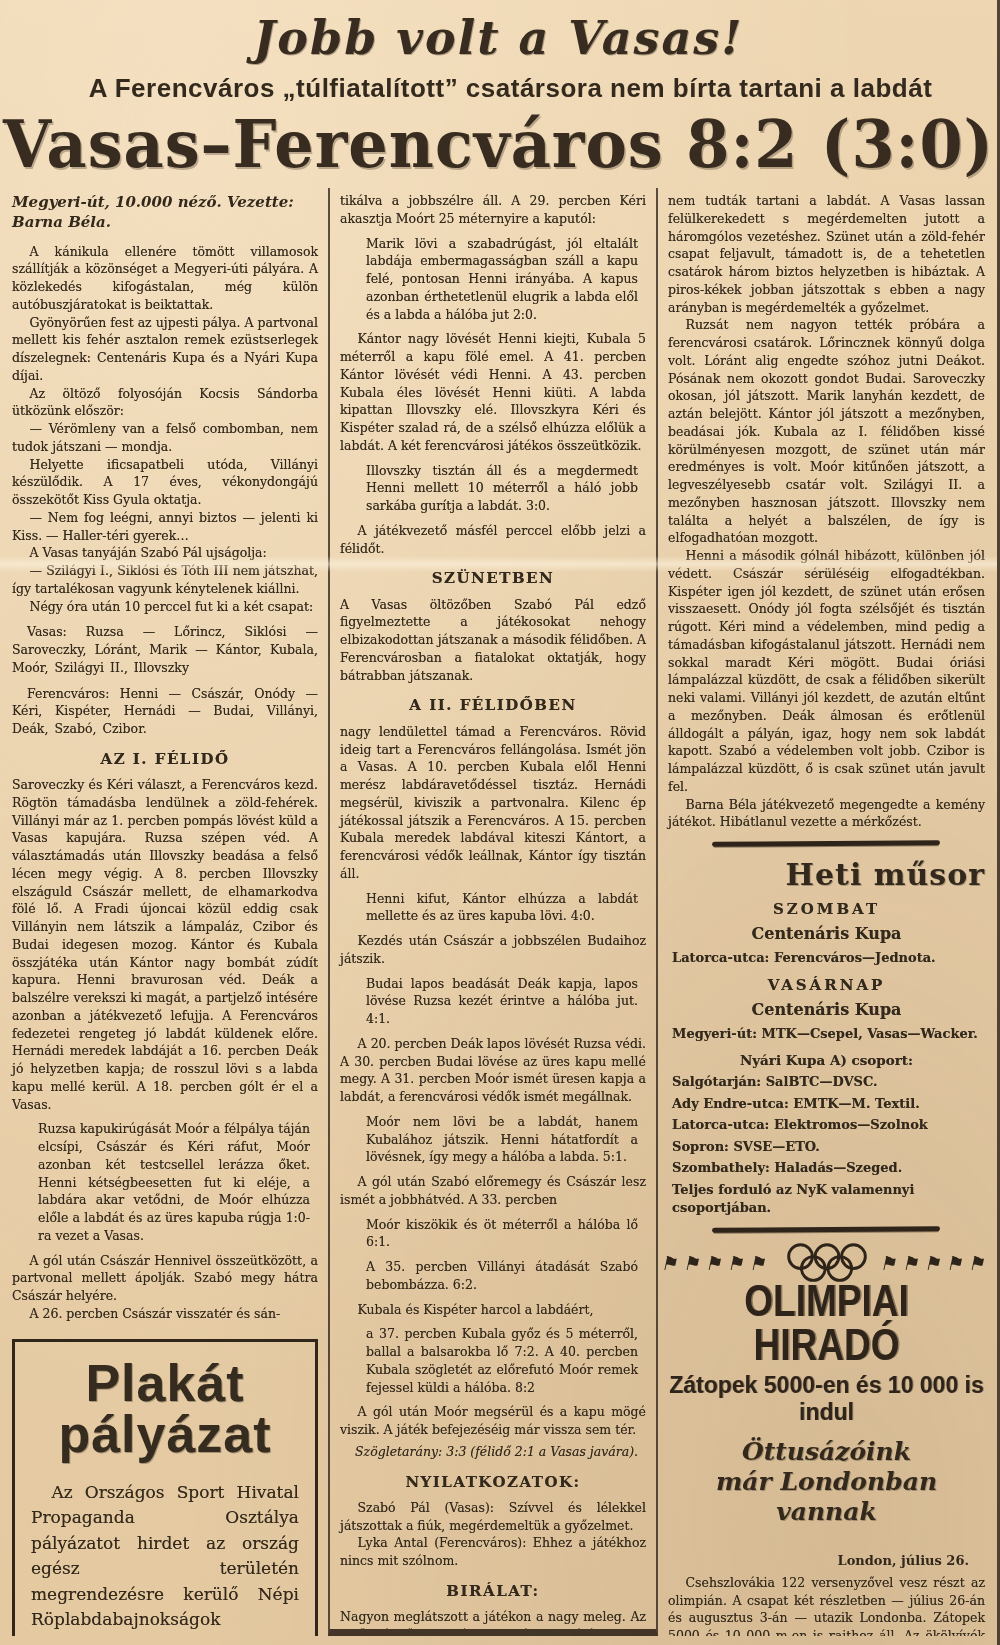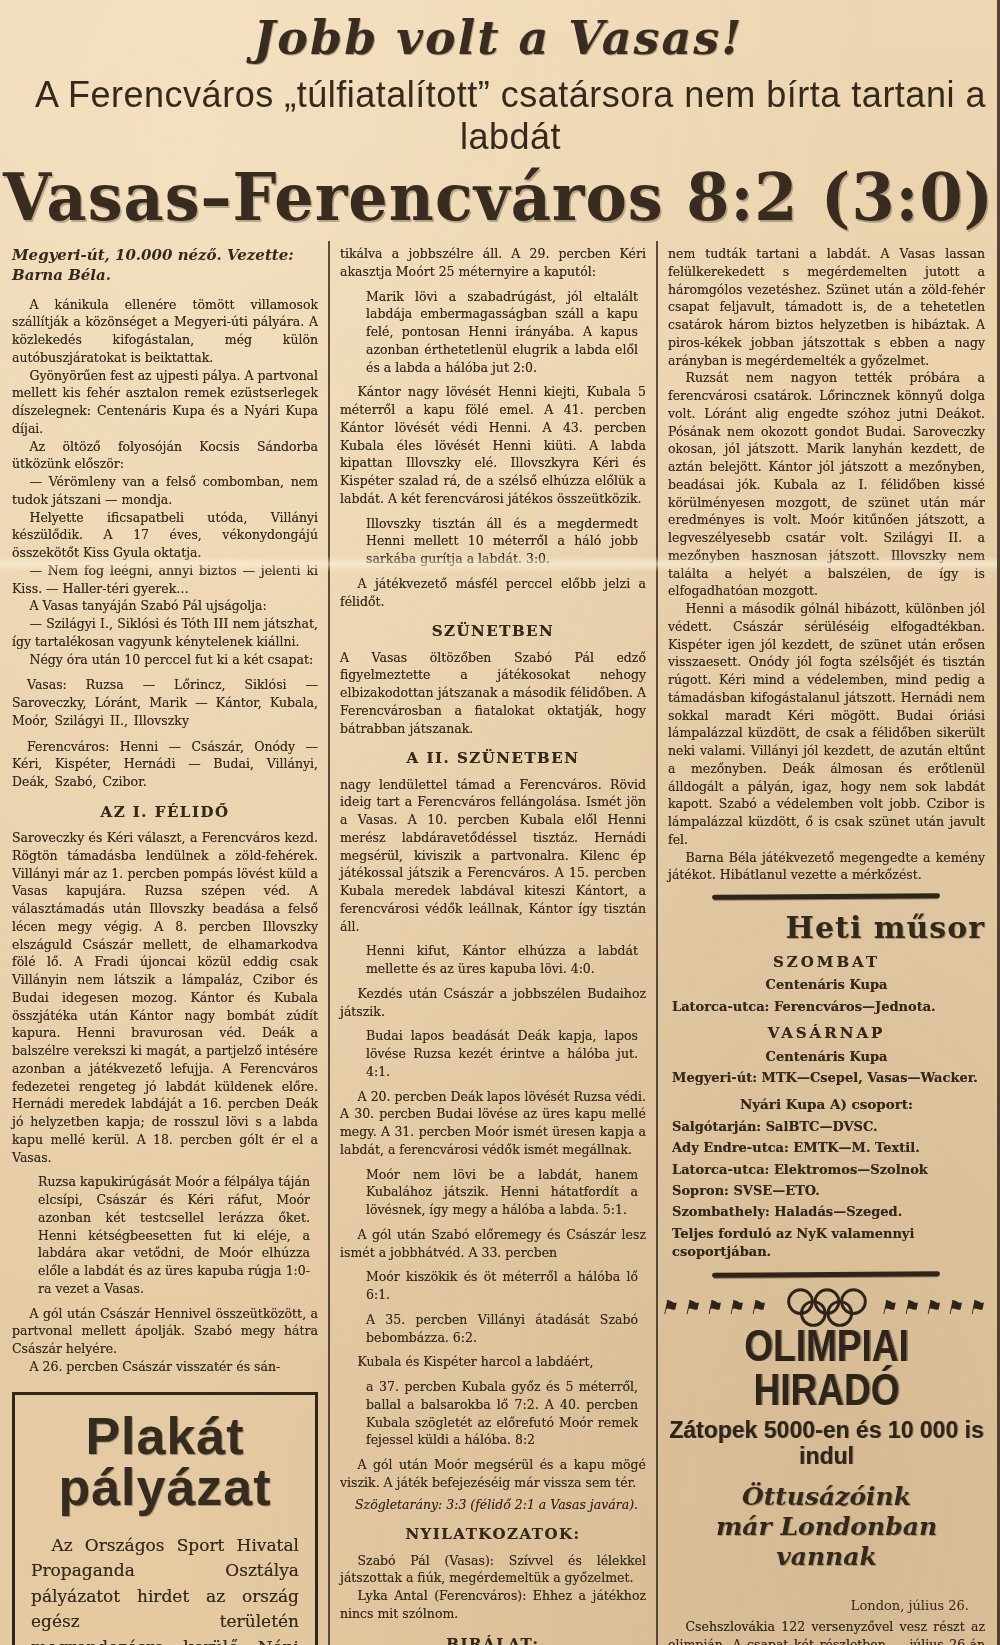--- a/index.html
+++ b/index.html
@@ -11,21 +11,21 @@
       linear-gradient(180deg,#eed6b2 0%,#e8cfa9 40%,#e4c9a1 100%);
     color:#32281b;font-family:"DejaVu Serif",serif;
     border-right:3px solid rgba(40,30,20,.8);}
   .page::after{content:"";position:absolute;left:0;top:556px;width:100%;height:16px;
     background:linear-gradient(180deg,transparent,rgba(255,246,226,.55),transparent);pointer-events:none;}
 
   
   .masthead{padding-top:14px;text-align:center;}
   .kicker{font-family:"DejaVu Serif",serif;font-style:italic;font-weight:700;font-size:46px;line-height:1.05;
     color:#372c1f;letter-spacing:2px;text-shadow:1px 1px 0 rgba(55,44,31,.35);}
-  .subhead{font-family:"Liberation Sans",sans-serif;font-weight:400;font-size:36px;line-height:1.15;
+  .subhead{font-family:"Liberation Sans",sans-serif;font-weight:700;font-size:26px;line-height:1.15;
     margin-top:12px;color:#33291d;letter-spacing:.5px;margin-left:24px;}
   .bigtitle{font-family:"DejaVu Serif",serif;font-weight:700;font-size:62px;line-height:1;
     margin-top:10px;color:#372c1f;letter-spacing:1px;transform:scaleY(1.06);
     text-shadow:1.5px 1.5px 0 rgba(55,44,31,.3);}
 
   
   .cols{display:flex;align-items:stretch;margin-top:12px;height:1448px;}
   .col{box-sizing:border-box;overflow:hidden;font-size:12.5px;line-height:1.42;}
   .col1{width:328px;padding:4px 10px 0 12px;}
   .col2{width:330px;padding:4px 10px 0 10px;
@@ -50,37 +50,37 @@
 
   
   .squiggle{height:5px;background:#2e2419;margin:10px auto;width:72%;border-radius:3px;
     transform:rotate(-.4deg);box-shadow:0 2px 0 -1px rgba(46,36,25,.45);}
 
   
   .heti-title{font-family:"DejaVu Serif",serif;font-weight:700;font-size:30px;line-height:1.1;
     text-align:right;margin:12px 0 8px;letter-spacing:1px;text-shadow:1px 1px 0 rgba(53,43,30,.3);}
   .heti-row{margin:0;text-shadow:0 0 .4px rgba(50,40,27,.55);}
   .heti-row.day{text-align:center;font-weight:700;font-size:15px;letter-spacing:3px;margin-top:7px;}
-  .heti-row.cup{text-align:center;font-weight:700;font-size:13px;margin-top:3px;}
+  .heti-row.cup{text-align:center;font-weight:700;font-size:16px;margin-top:3px;}
   .heti-row.group{text-align:center;font-weight:700;font-size:13.5px;margin-top:8px;}
   .heti-row.fixture{font-weight:700;font-size:13px;margin-top:3px;padding-left:4px;}
 
   
   .oly-logo{margin-top:10px;text-align:center;}
   .oly-flagrow{display:flex;align-items:center;justify-content:center;gap:6px;}
   .flags{font-size:19px;letter-spacing:5px;transform:skewX(-12deg);color:#2e2419;white-space:nowrap;}
   .rings{width:96px;height:42px;flex:0 0 auto;}
   .oly-title{font-family:"Liberation Sans",sans-serif;font-weight:700;font-size:37px;line-height:1;
     transform:scaleY(1.18);color:#2e2419;margin-top:2px;letter-spacing:0;
     text-shadow:1.5px 0 0 rgba(46,36,25,.45);}
   .oly-banner{font-family:"Liberation Sans",sans-serif;font-weight:700;font-size:23px;line-height:1.15;
     text-align:center;margin-top:12px;color:#2e2419;text-shadow:1px 0 0 rgba(46,36,25,.4);}
   .oly-art-title{font-family:"DejaVu Serif",serif;font-style:italic;font-weight:700;font-size:25px;
     line-height:1.2;text-align:center;margin-top:12px;text-shadow:1px 1px 0 rgba(53,43,30,.3);}
-  .oly-dateline{text-align:right;font-weight:400;font-size:13px;margin:8px 16px 3px 0;}
+  .oly-dateline{text-align:right;font-weight:700;font-size:13px;margin:8px 16px 3px 0;}
   .oly-p{font-size:12.5px;line-height:1.42;text-indent:1.4em;text-align:justify;margin:0 0 5px;
     text-shadow:0 0 .4px rgba(50,40,27,.55);}
 </style>
 </head>
 <body>
 
 <div class="page">
 
   <header class="masthead">
     <div class="kicker">Jobb volt a Vasas!</div>
@@ -123,21 +123,21 @@
 
     <section class="col col2">
       <div>
           <p class="blk cont">tikálva a jobbszélre áll. A 29. percben Kéri akasztja Moórt 25 méternyire a kaputól:</p>
           <p class="blk goal">Marik lövi a szabadrúgást, jól eltalált labdája embermagasságban száll a kapu felé, pontosan Henni irányába. A kapus azonban érthetetlenül elugrik a labda elől és a labda a hálóba jut 2:0.</p>
           <p class="blk p">Kántor nagy lövését Henni kiejti, Kubala 5 méterről a kapu fölé emel. A 41. percben Kántor lövését védi Henni. A 43. percben Kubala éles lövését Henni kiüti. A labda kipattan Illovszky elé. Illovszkyra Kéri és Kispéter szalad rá, de a szélső elhúzza előlük a labdát. A két ferencvárosi játékos összeütközik.</p>
           <p class="blk goal">Illovszky tisztán áll és a megdermedt Henni mellett 10 méterről a háló jobb sarkába gurítja a labdát. 3:0.</p>
           <p class="blk p">A játékvezető másfél perccel előbb jelzi a félidőt.</p>
           <p class="blk head">SZÜNETBEN</p>
           <p class="blk cont">A Vasas öltözőben Szabó Pál edző figyelmeztette a játékosokat nehogy elbizakodottan játszanak a második félidőben. A Ferencvárosban a fiatalokat oktatják, hogy bátrabban játszanak.</p>
-          <p class="blk head">A II. SZÜNETBEN</p>
+          <p class="blk head">A II. FÉLIDŐBEN</p>
           <p class="blk cont">nagy lendülettel támad a Ferencváros. Rövid ideig tart a Ferencváros fellángolása. Ismét jön a Vasas. A 10. percben Kubala elől Henni merész labdáravetődéssel tisztáz. Hernádi megsérül, kiviszik a partvonalra. Kilenc ép játékossal játszik a Ferencváros. A 15. percben Kubala meredek labdával kiteszi Kántort, a ferencvárosi védők leállnak, Kántor így tisztán áll.</p>
           <p class="blk goal">Henni kifut, Kántor elhúzza a labdát mellette és az üres kapuba lövi. 4:0.</p>
           <p class="blk p">Kezdés után Császár a jobbszélen Budaihoz játszik.</p>
           <p class="blk goal">Budai lapos beadását Deák kapja, lapos lövése Ruzsa kezét érintve a hálóba jut. 4:1.</p>
           <p class="blk p">A 20. percben Deák lapos lövését Ruzsa védi. A 30. percben Budai lövése az üres kapu mellé megy. A 31. percben Moór ismét üresen kapja a labdát, a ferencvárosi védők ismét megállnak.</p>
           <p class="blk goal">Moór nem lövi be a labdát, hanem Kubalához játszik. Henni hátatfordít a lövésnek, így megy a hálóba a labda. 5:1.</p>
           <p class="blk p">A gól után Szabó előremegy és Császár lesz ismét a jobbhátvéd. A 33. percben</p>
           <p class="blk goal">Moór kiszökik és öt méterről a hálóba lő 6:1.</p>
           <p class="blk goal">A 35. percben Villányi átadását Szabó bebombázza. 6:2.</p>
           <p class="blk p">Kubala és Kispéter harcol a labdáért,</p>

